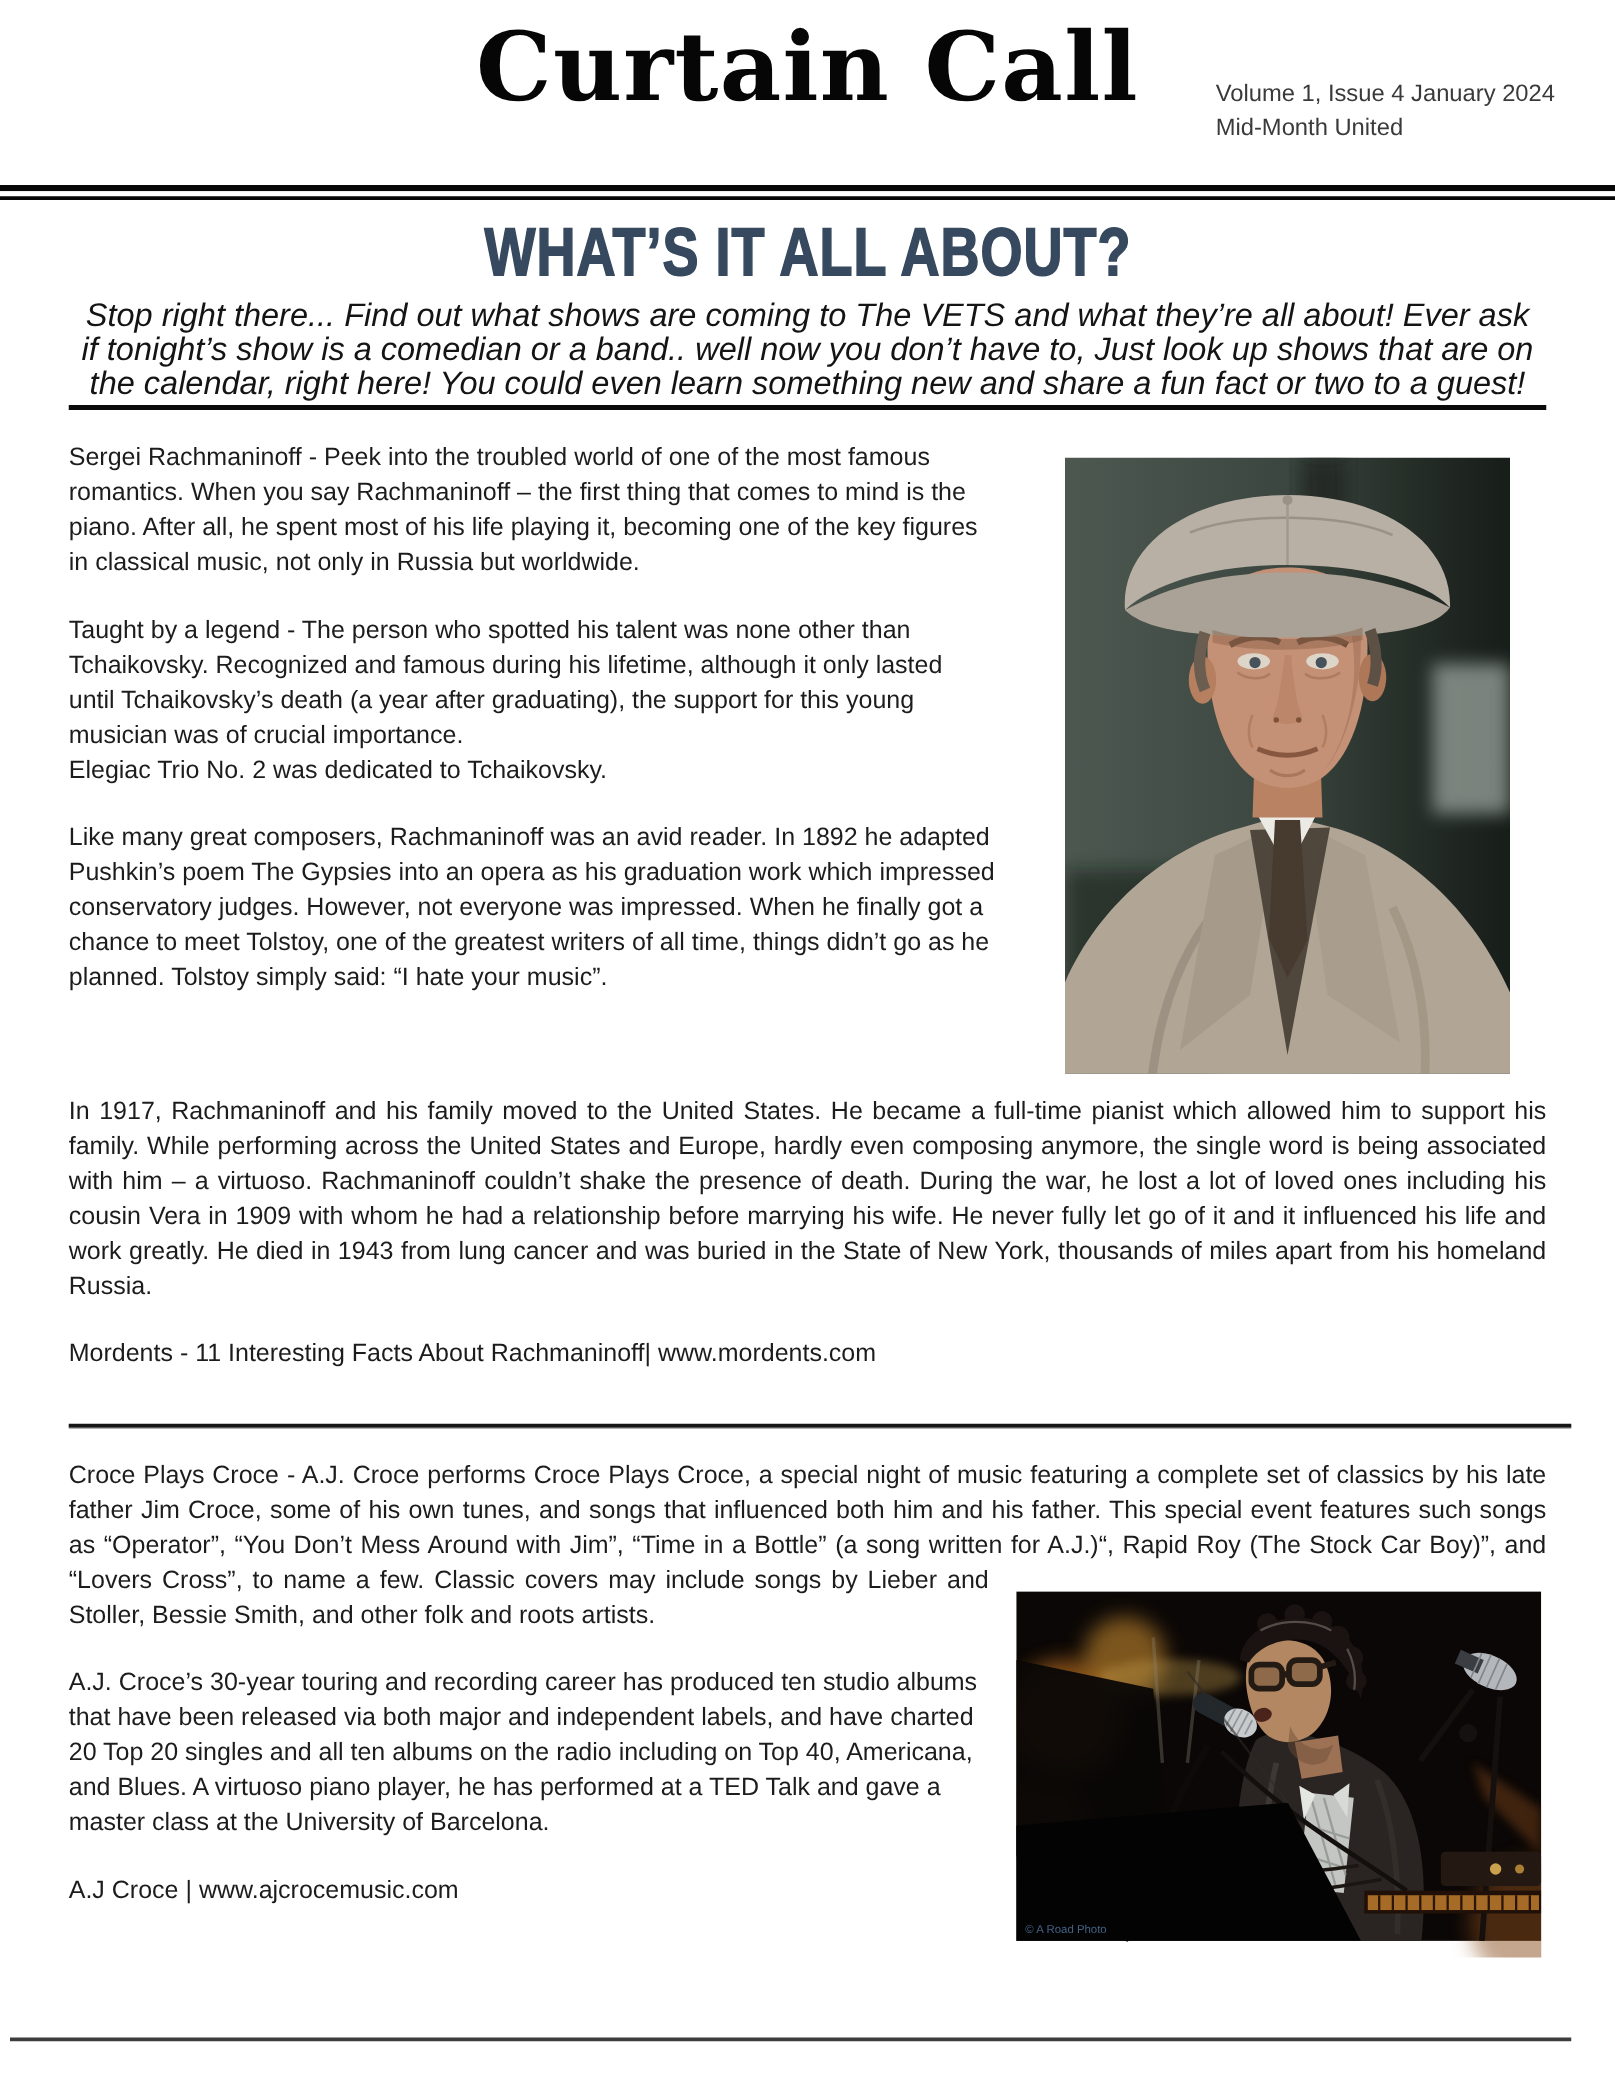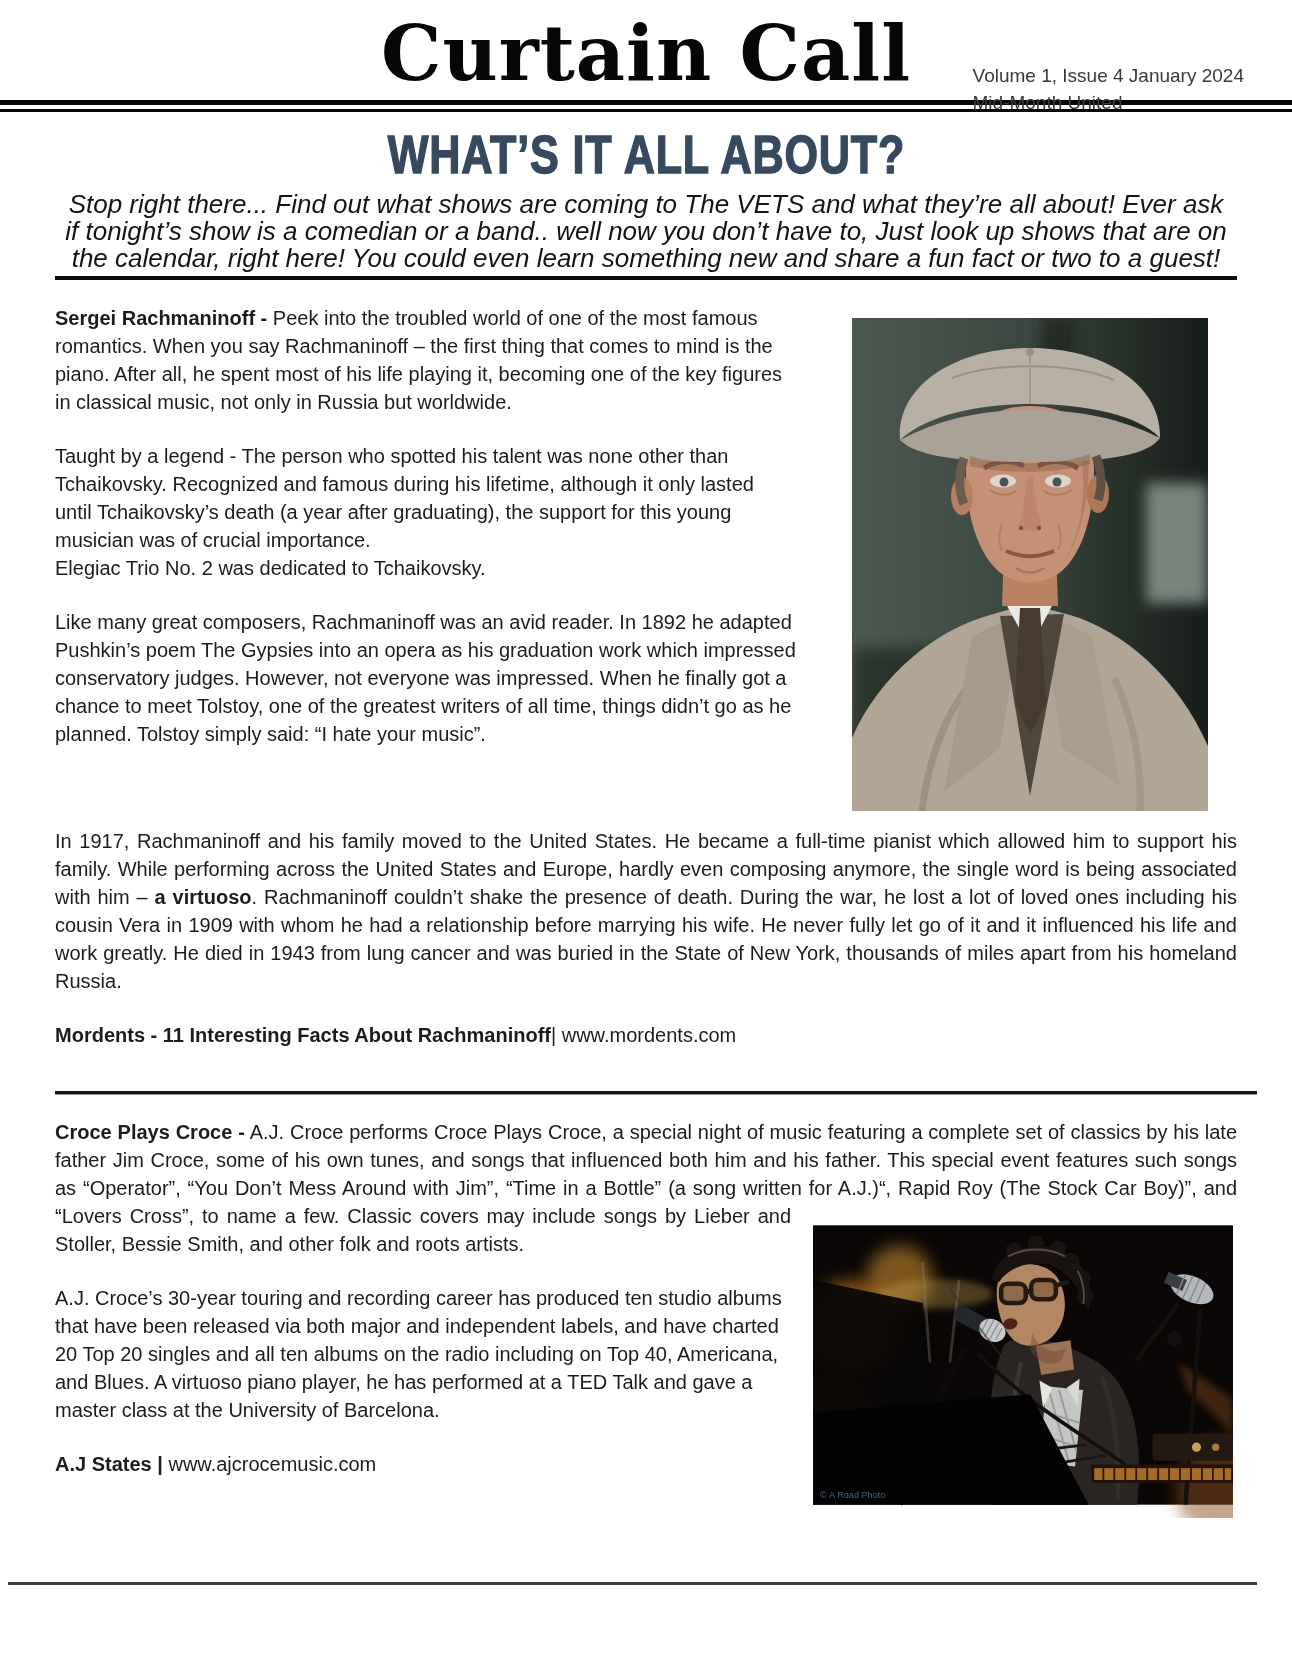--- a/index.html
+++ b/index.html
@@ -2,21 +2,21 @@
 <html><head>
 <meta charset="utf-8">
 <style>
   html,body{margin:0;padding:0;background:#ffffff;}
   .page{
     width:1292px;height:1672px;background:#ffffff;position:relative;
     font-family:"Liberation Sans","DejaVu Sans",sans-serif;color:#1c1c1c;
     overflow:hidden;box-sizing:border-box;
   }
   
-  .masthead{position:relative;height:100px;}
+  .masthead{position:relative;height:148px;}
   .brand{
     position:absolute;left:0;right:0;top:10px;margin:0;text-align:center;
     font-family:"DejaVu Serif","Liberation Serif",serif;font-weight:700;
     font-size:76px;line-height:88px;color:#060606;letter-spacing:1px;
   }
   .issue{
     position:absolute;right:48px;top:62px;text-align:left;
     font-size:19px;line-height:27px;color:#3a3a3a;
   }
   .double-rule{width:100%;}
@@ -33,21 +33,21 @@
     font-style:italic;text-align:center;margin:7px auto 0;width:1165px;
     font-size:26px;line-height:27px;color:#141414;
   }
   .thick-rule{height:4px;background:#0b0b0b;margin:4px 55px 0;}
   
   .article{padding:24px 55px 0;font-size:20px;line-height:28px;}
   .article::after{content:"";display:block;clear:both;}
   .article p{margin:0 0 26px;}
   .just{text-align:justify;}
   .clear-r{clear:right;}
-  strong{font-weight:700;}
+  strong{font-weight:400;}
   
   .photo-rach{
     float:right;width:356px;height:493px;margin:14px 29px 16px 56px;
     display:block;
   }
   .photo-croce{
     float:right;width:420px;height:306px;margin:10px 4px 12px 22px;
     display:block;
   }
   .photo-rach svg,.photo-croce svg{display:block;width:100%;height:100%;}
@@ -260,19 +260,19 @@
         </svg>
       </span>
       <span>Classic covers may include songs by Lieber and Stoller, Bessie Smith, and other folk and roots artists.</span>
     </p>
 
     <p>
       <span>A.J. Croce’s 30-year touring and recording career has produced ten studio albums that have been released via both major and independent labels, and have charted 20 Top 20 singles and all ten albums on the radio including on Top 40, Americana, and Blues. A virtuoso piano player, he has performed at a TED Talk and gave a master class at the University of Barcelona.</span>
     </p>
 
     <p>
-      <strong>A.J States |</strong><span> www.ajcrocemusic.com</span>
+      <strong>A.J Croce |</strong><span> www.ajcrocemusic.com</span>
     </p>
   </section>
 
   <div class="bottom-rule"></div>
 
 </div>
 
 </body></html>

